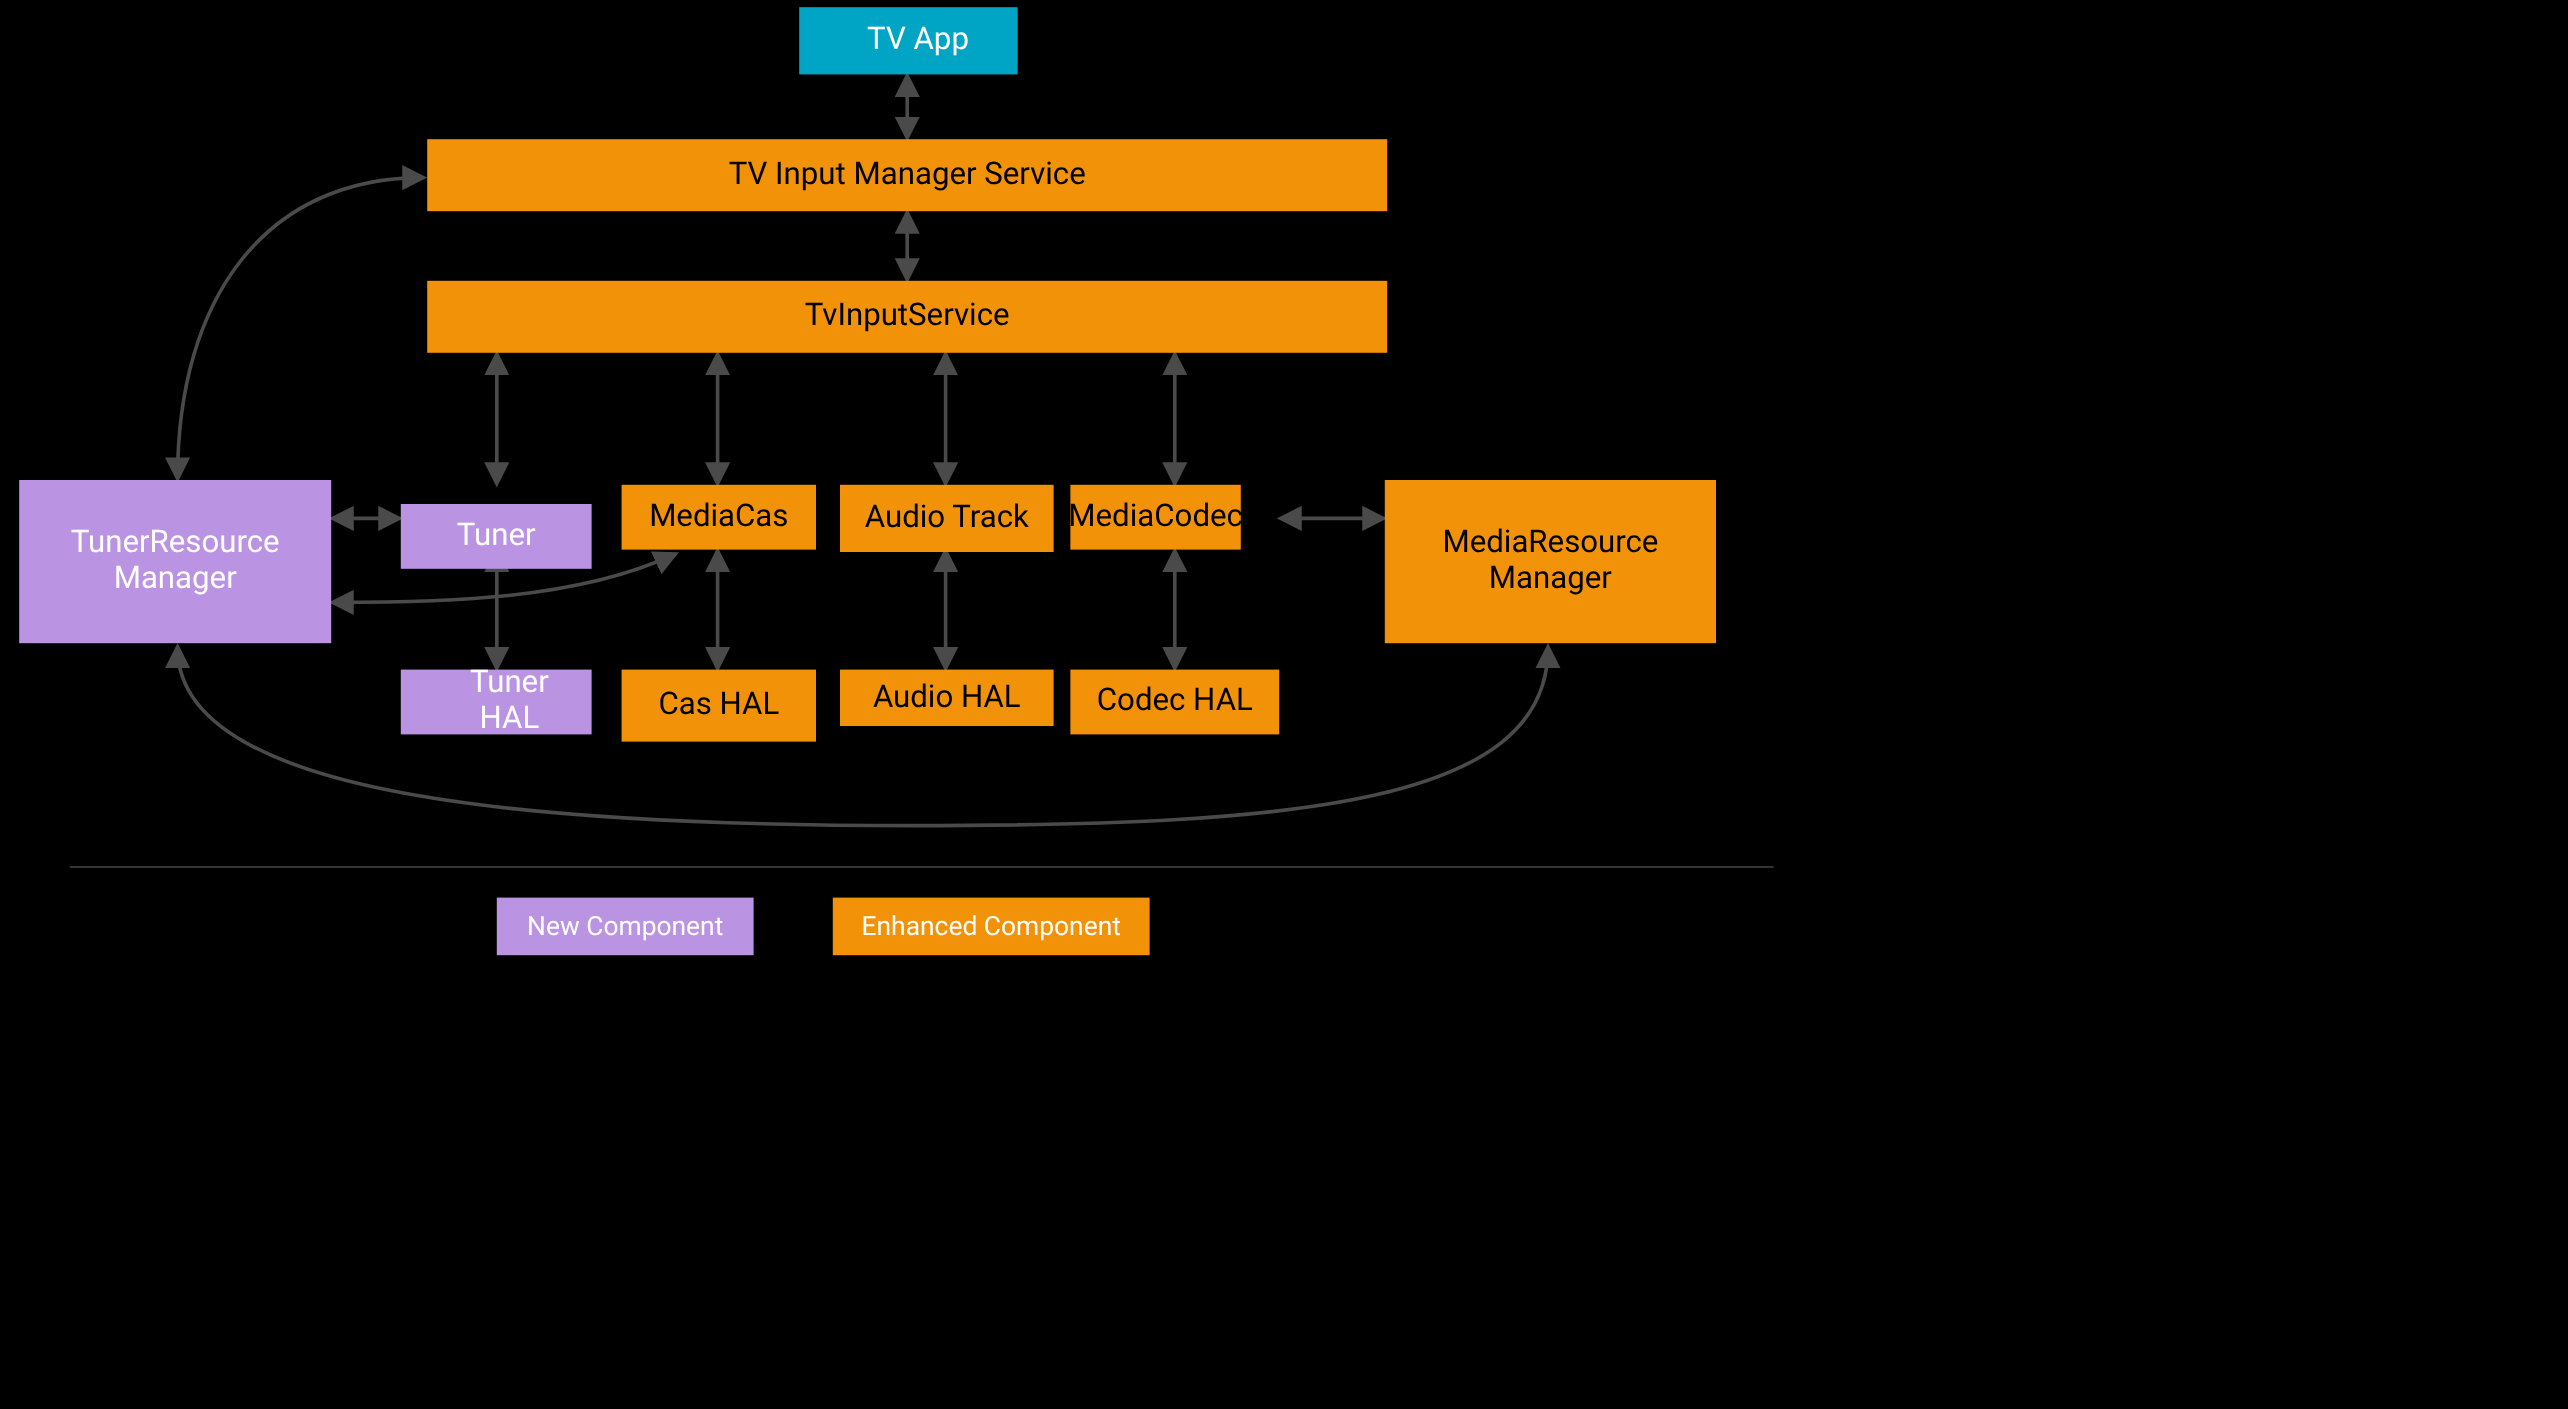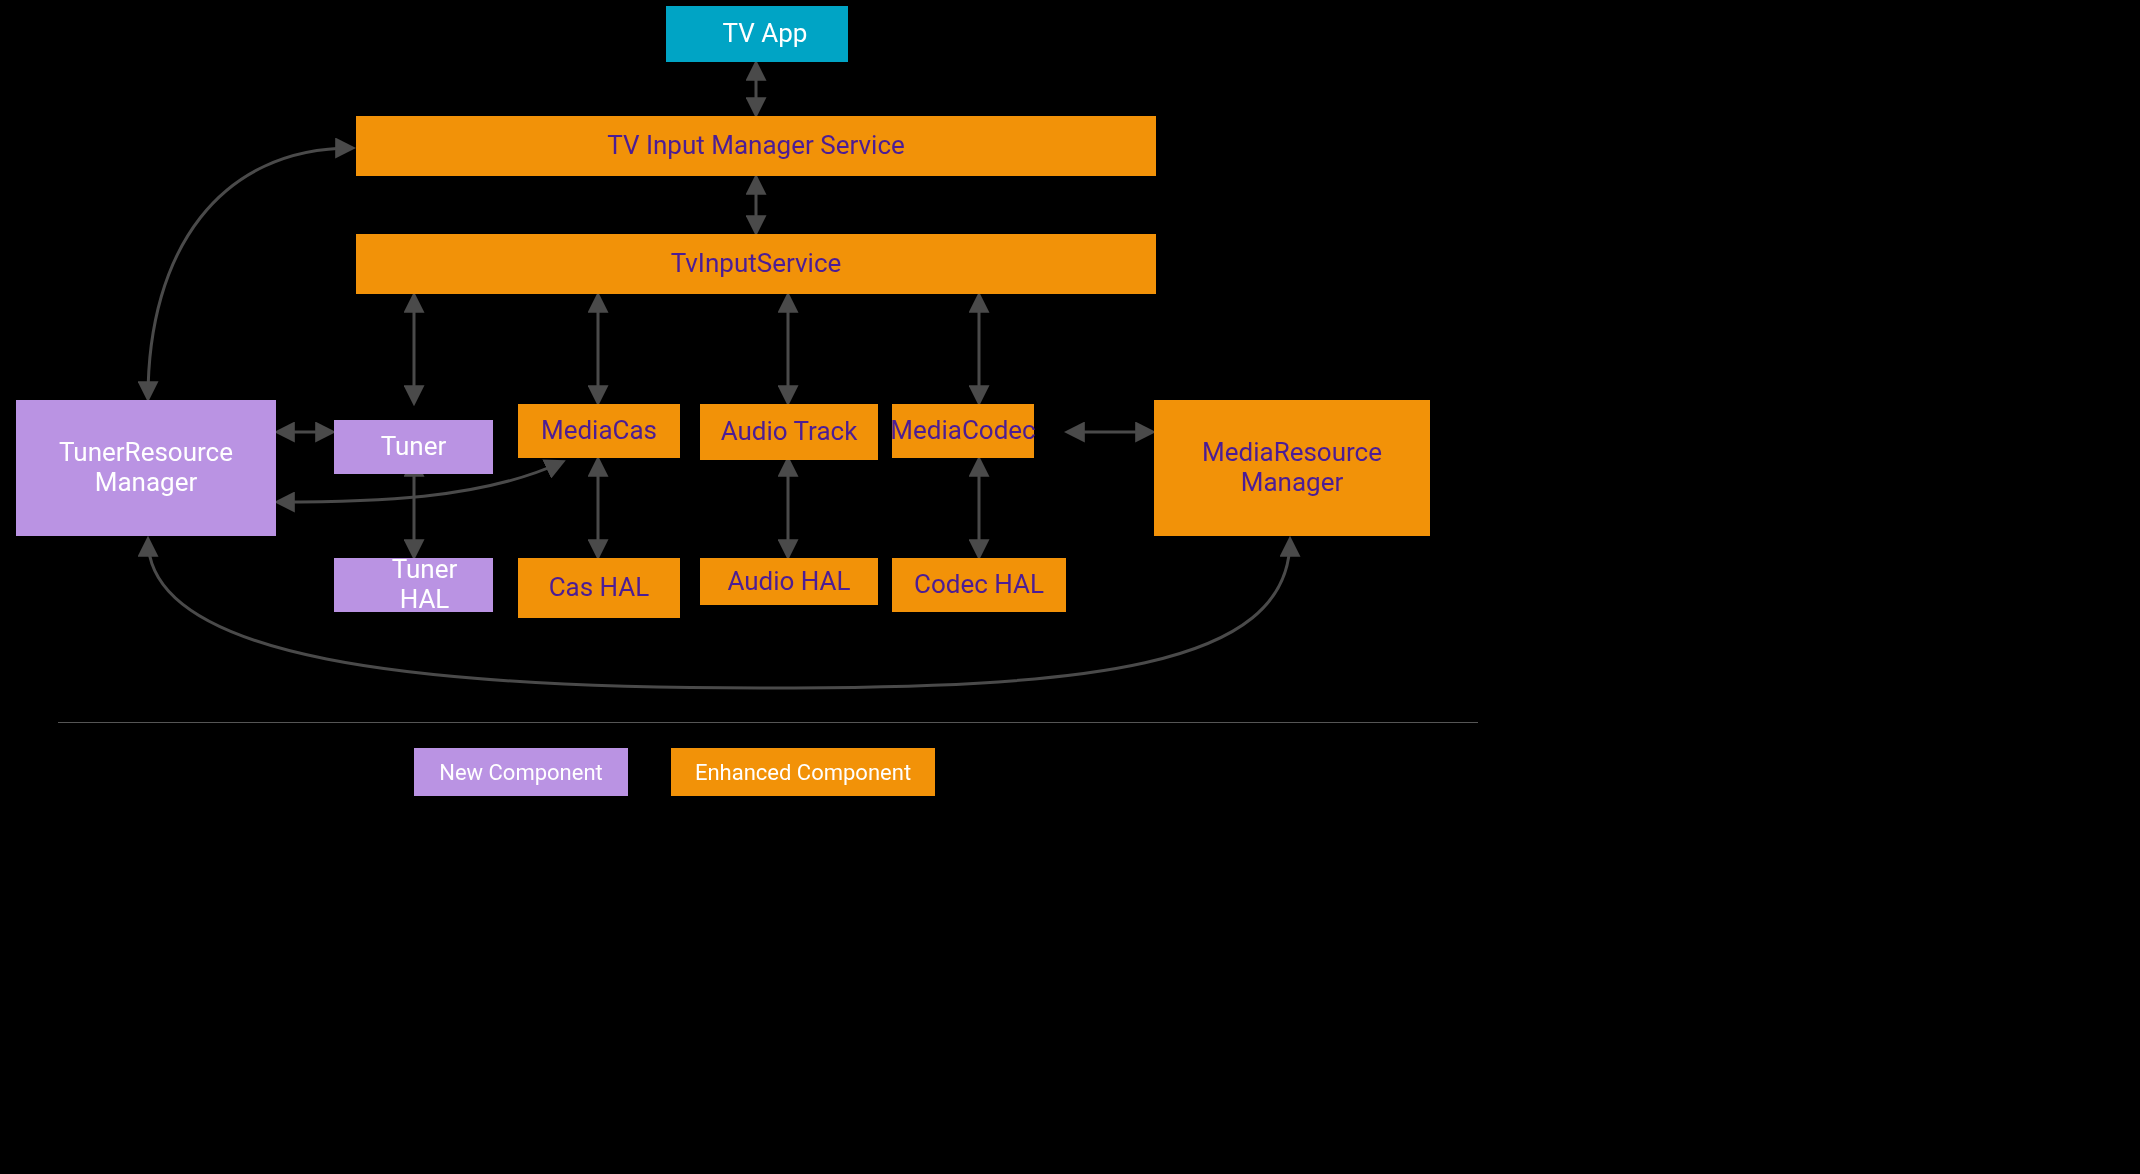--- a/index.html
+++ b/index.html
@@ -1,18 +1,18 @@
 <!DOCTYPE html>
 <html><head>
 <meta charset="utf-8">
 <style>
   html,body{margin:0;padding:0;background:#000;font-family:Roboto,Arial,Helvetica,sans-serif;}
   .stage{position:relative;width:1543px;height:812px;background:#000;color:#fff;}
   .box{position:absolute;display:flex;align-items:center;justify-content:center;text-align:center;font-size:26px;line-height:1.15;white-space:pre-line;box-sizing:border-box;padding:4px 10px;}
-  .orange{background:#f29208;color:#4c1d95;}
+  .orange{background:#f29208;color:#000000;}
   .blue{background:#00a4c5;color:#fff;}
   .purple{background:#ba93e3;color:#fff;}
   .legend{position:absolute;display:flex;align-items:center;justify-content:center;font-size:22px;color:#fff;box-sizing:border-box;}
   hr.divider{position:absolute;border:none;border-top:1px solid #555;margin:0;}
   svg.arrows{position:absolute;left:0;top:0;width:1543px;height:812px;pointer-events:none;}
   .a-line{stroke:#4a4a4a;stroke-width:3;fill:none;}
 </style>
 </head>
 <body>
 
@@ -67,15 +67,15 @@
   <div class="box orange" style="left:892px;top:404px;width:142px;height:54px;">MediaCodec</div>
 
   <div class="box purple" style="left:334px;top:558px;width:159px;height:54px;padding-left:32px;">Tuner HAL</div>
   <div class="box orange" style="left:518px;top:558px;width:162px;height:60px;">Cas HAL</div>
   <div class="box orange" style="left:700px;top:558px;width:178px;height:47px;">Audio HAL</div>
   <div class="box orange" style="left:892px;top:558px;width:174px;height:54px;">Codec HAL</div>
 
   <hr class="divider" style="left:58px;top:722px;width:1420px;">
 
   <div class="legend purple" style="left:414px;top:748px;width:214px;height:48px;">New Component</div>
-  <div class="legend orange" style="left:671px;top:748px;width:264px;height:48px;">Enhanced Component</div>
+  <div class="legend orange" style="left:694px;top:748px;width:264px;height:48px;">Enhanced Component</div>
 
 </div>
 
 </body></html>

